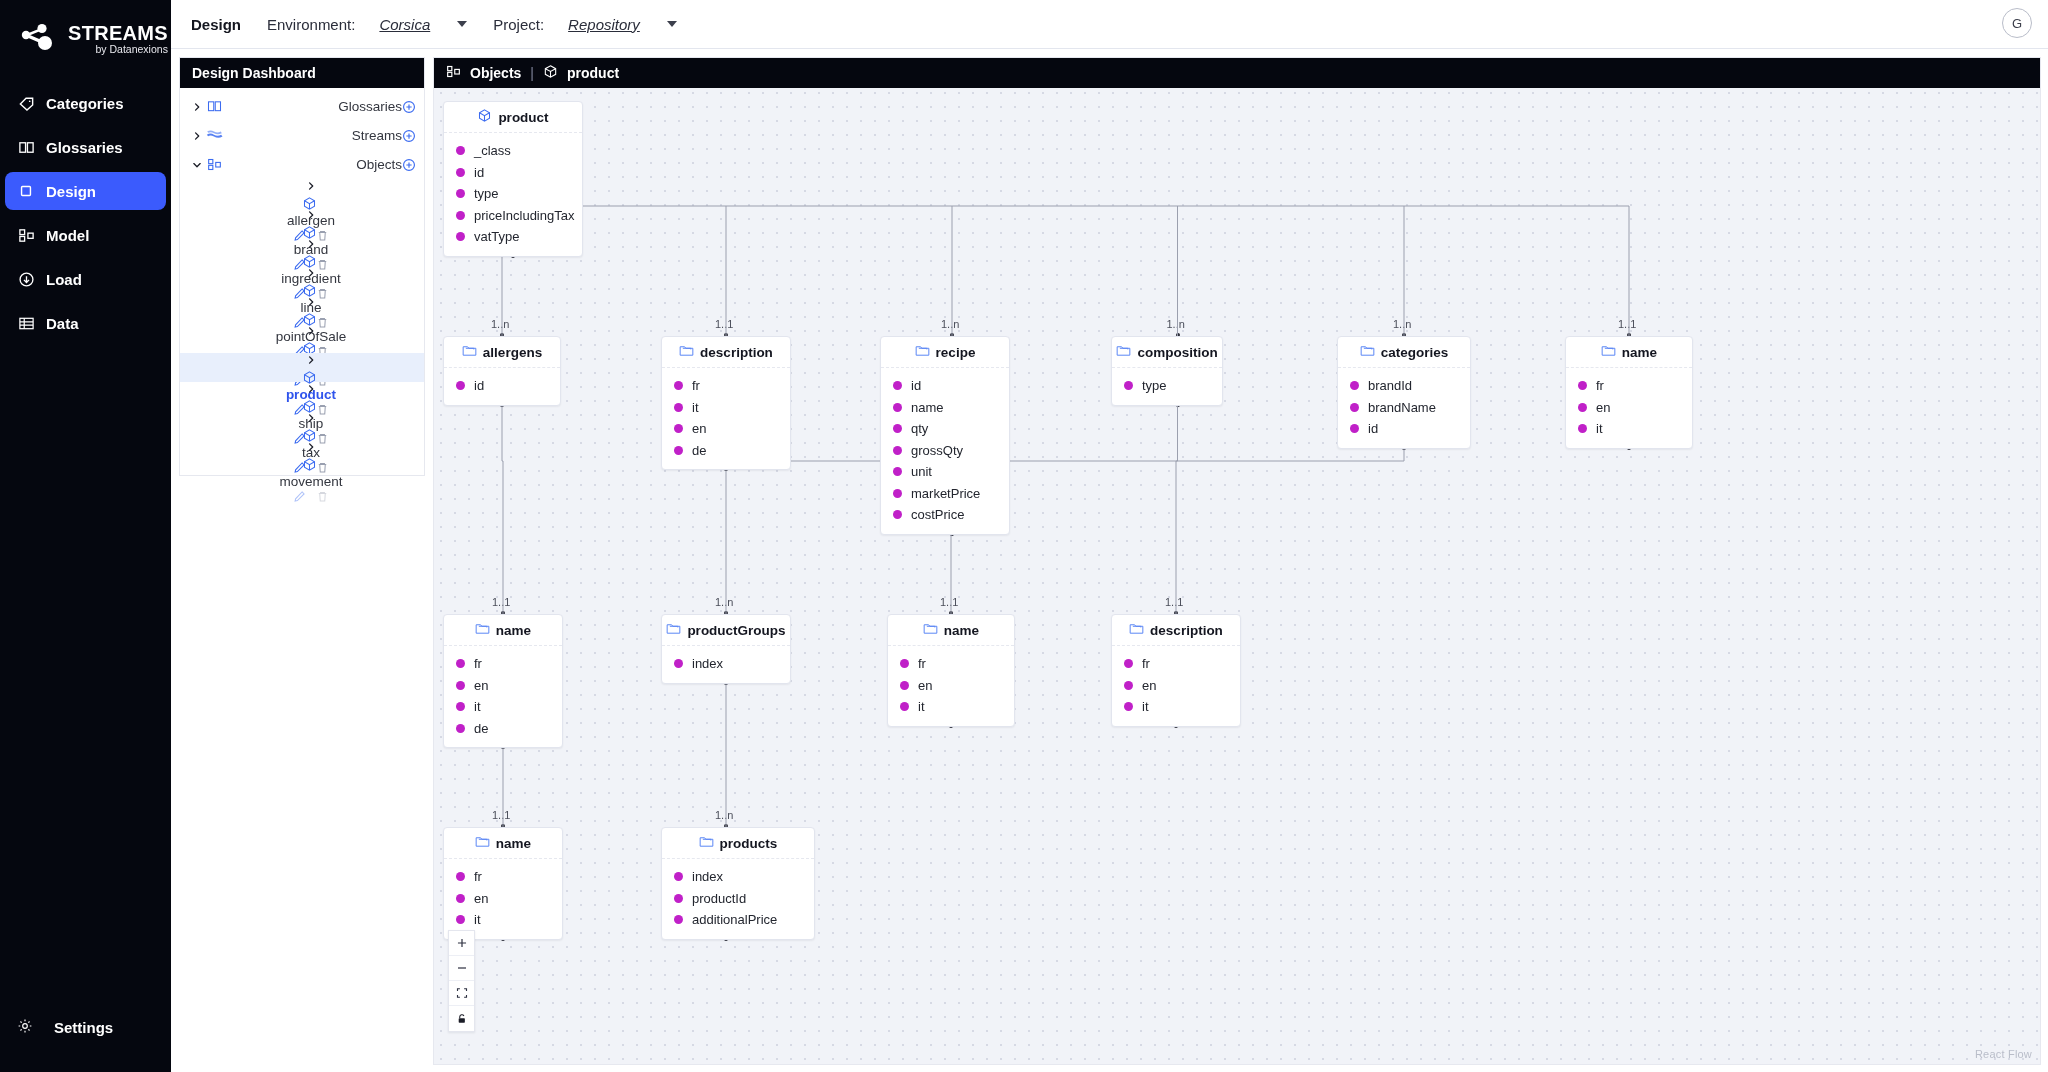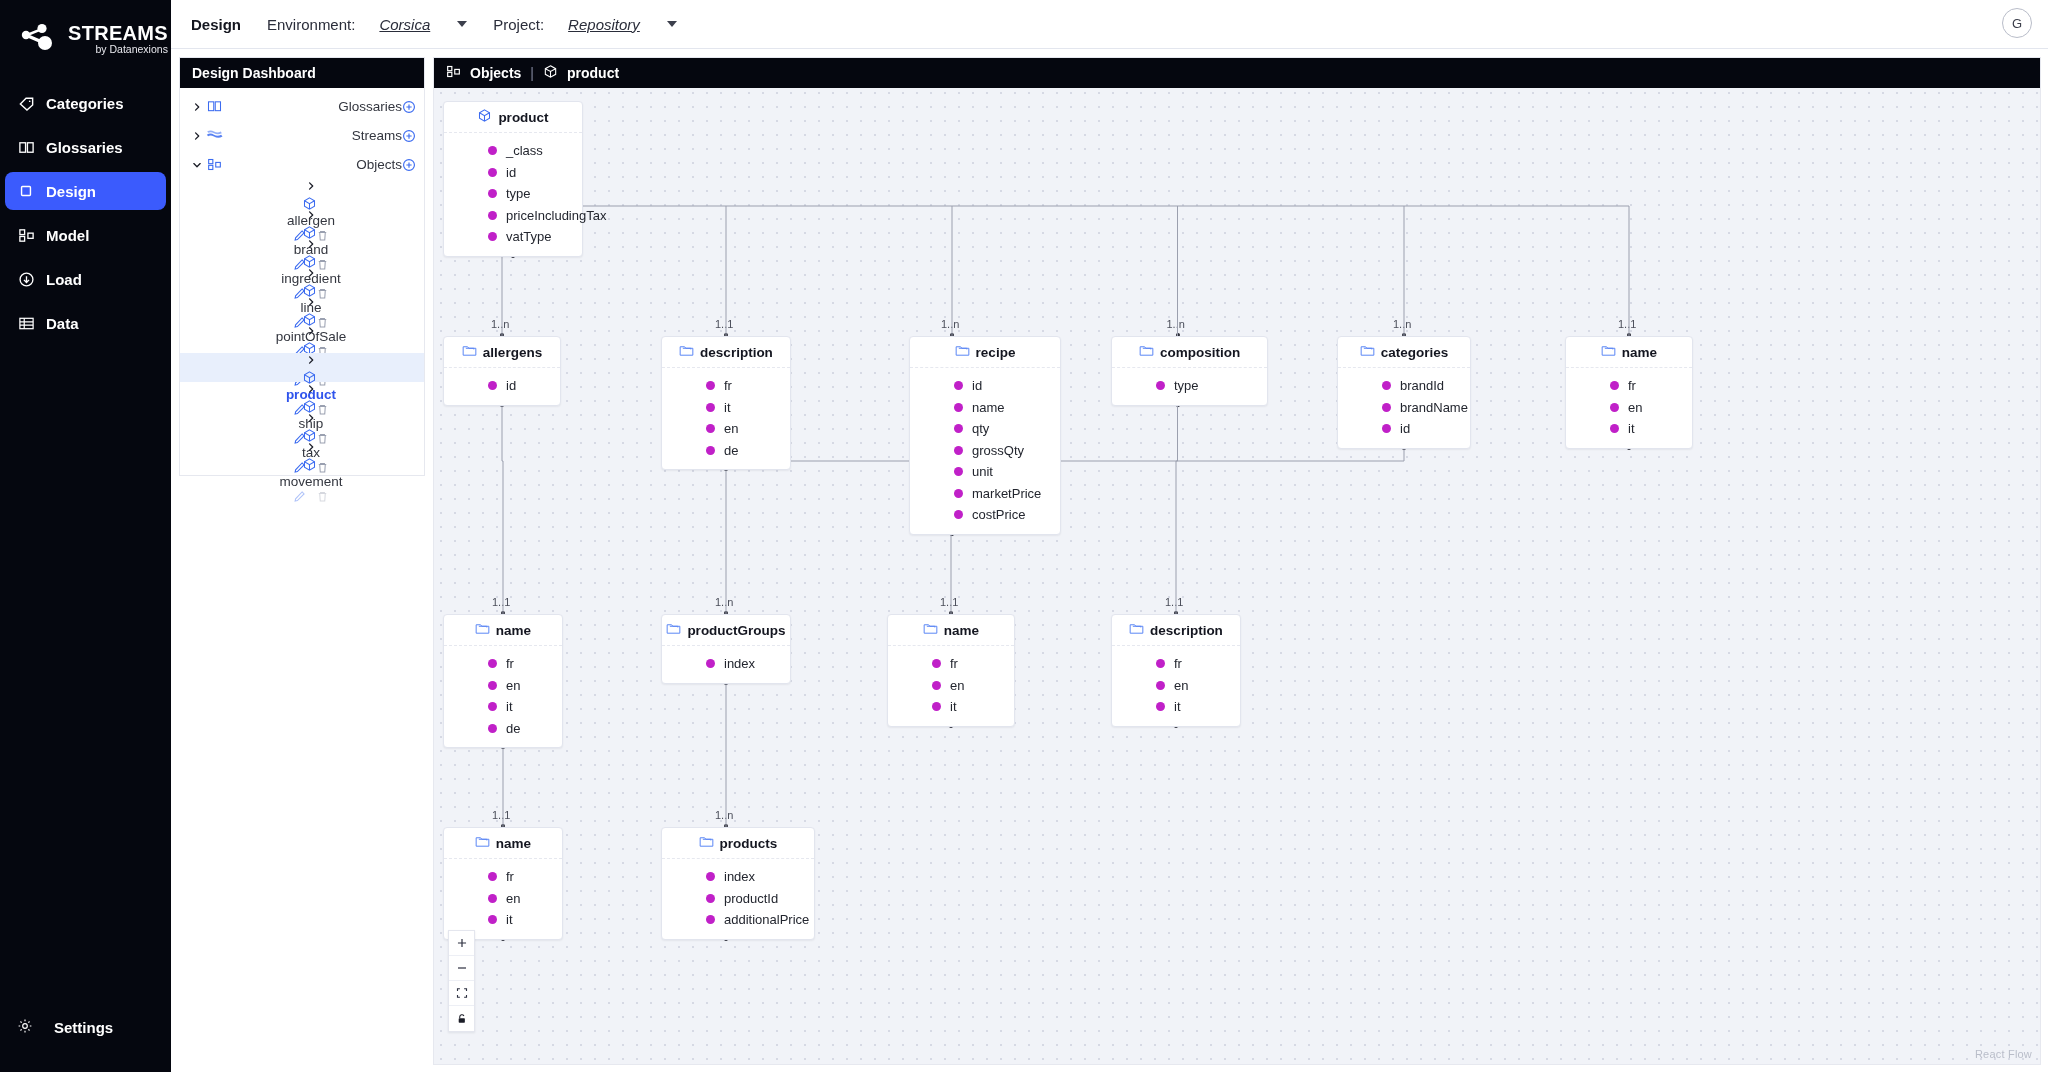--- a/index.html
+++ b/index.html
@@ -115,21 +115,21 @@
     border-radius: 4px;
     box-shadow: 0 1px 2px rgba(16,24,40,.06);
     font-size: 13px;
   }
   .node-head {
     display: flex; align-items: center; justify-content: center; gap: 6px;
     height: 31px; border-bottom: 1px dashed #e6e8ef;
     font-weight: 700; color: #141620; font-size: 13.5px;
   }
   .node-body { padding: 7px 0 8px 0; }
-  .field { display: flex; align-items: center; gap: 9px; padding: 1px 12px; height: 21.5px; color: #23262f; font-size: 13px; margin-left: 32px; }
+  .field { display: flex; align-items: center; gap: 9px; padding: 1px 12px; height: 21.5px; color: #23262f; font-size: 13px; }
   .dot { width: 9px; height: 9px; border-radius: 50%; background: #c020c8; flex: 0 0 9px; }
 
   .card-label {
     position: absolute; font-size: 11px; color: #4b4e5a; white-space: nowrap;
   }
   .port { position: absolute; width: 4px; height: 4px; border-radius: 50%; background: #2b2d38; }
 
   svg.edges { position: absolute; inset: 0; width: 100%; height: 100%; pointer-events: none; z-index: 1; }
   .node { z-index: 5; }
 
@@ -715,21 +715,21 @@
                 </div>
                 <div class="field">
                   <span class="dot"></span>
                   <span>de</span>
                 </div>
               </div>
             </div>
             <div class="card-label" style="left: 281px; top: 260px;">1..1</div>
             <div class="port" style="left: 290px; top: 275px;"></div>
             <div class="port" style="left: 290px; top: 409px;"></div>
-            <div class="node" style="left: 475px; top: 278px; width: 152px;">
+            <div class="node" style="left: 446px; top: 278px; width: 130px;">
               <div class="node-head">
                 <span><svg viewBox="0 0 18 15" width="15" height="12.9" fill="none" stroke="#5b87f5" stroke-width="1.2">
   <path d="M1.4 13.2 V3.1 h5.3 l1.5 1.8 h8.4 V13.2 Z"></path>
                     <path d="M4.6 4.9 h9.6 v1.4"></path>
                   </svg></span>
                 <span>recipe</span>
               </div>
               <div class="node-body">
                 <div class="field">
                   <span class="dot"></span>
@@ -757,21 +757,21 @@
                 </div>
                 <div class="field">
                   <span class="dot"></span>
                   <span>costPrice</span>
                 </div>
               </div>
             </div>
             <div class="card-label" style="left: 507px; top: 260px;">1..n</div>
             <div class="port" style="left: 516px; top: 275px;"></div>
             <div class="port" style="left: 516px; top: 473.5px;"></div>
-            <div class="node" style="left: 677px; top: 278px; width: 157px;">
+            <div class="node" style="left: 677px; top: 278px; width: 112px;">
               <div class="node-head">
                 <span><svg viewBox="0 0 18 15" width="15" height="12.9" fill="none" stroke="#5b87f5" stroke-width="1.2">
   <path d="M1.4 13.2 V3.1 h5.3 l1.5 1.8 h8.4 V13.2 Z"></path>
                     <path d="M4.6 4.9 h9.6 v1.4"></path>
                   </svg></span>
                 <span>composition</span>
               </div>
               <div class="node-body">
                 <div class="field">
                   <span class="dot"></span>

